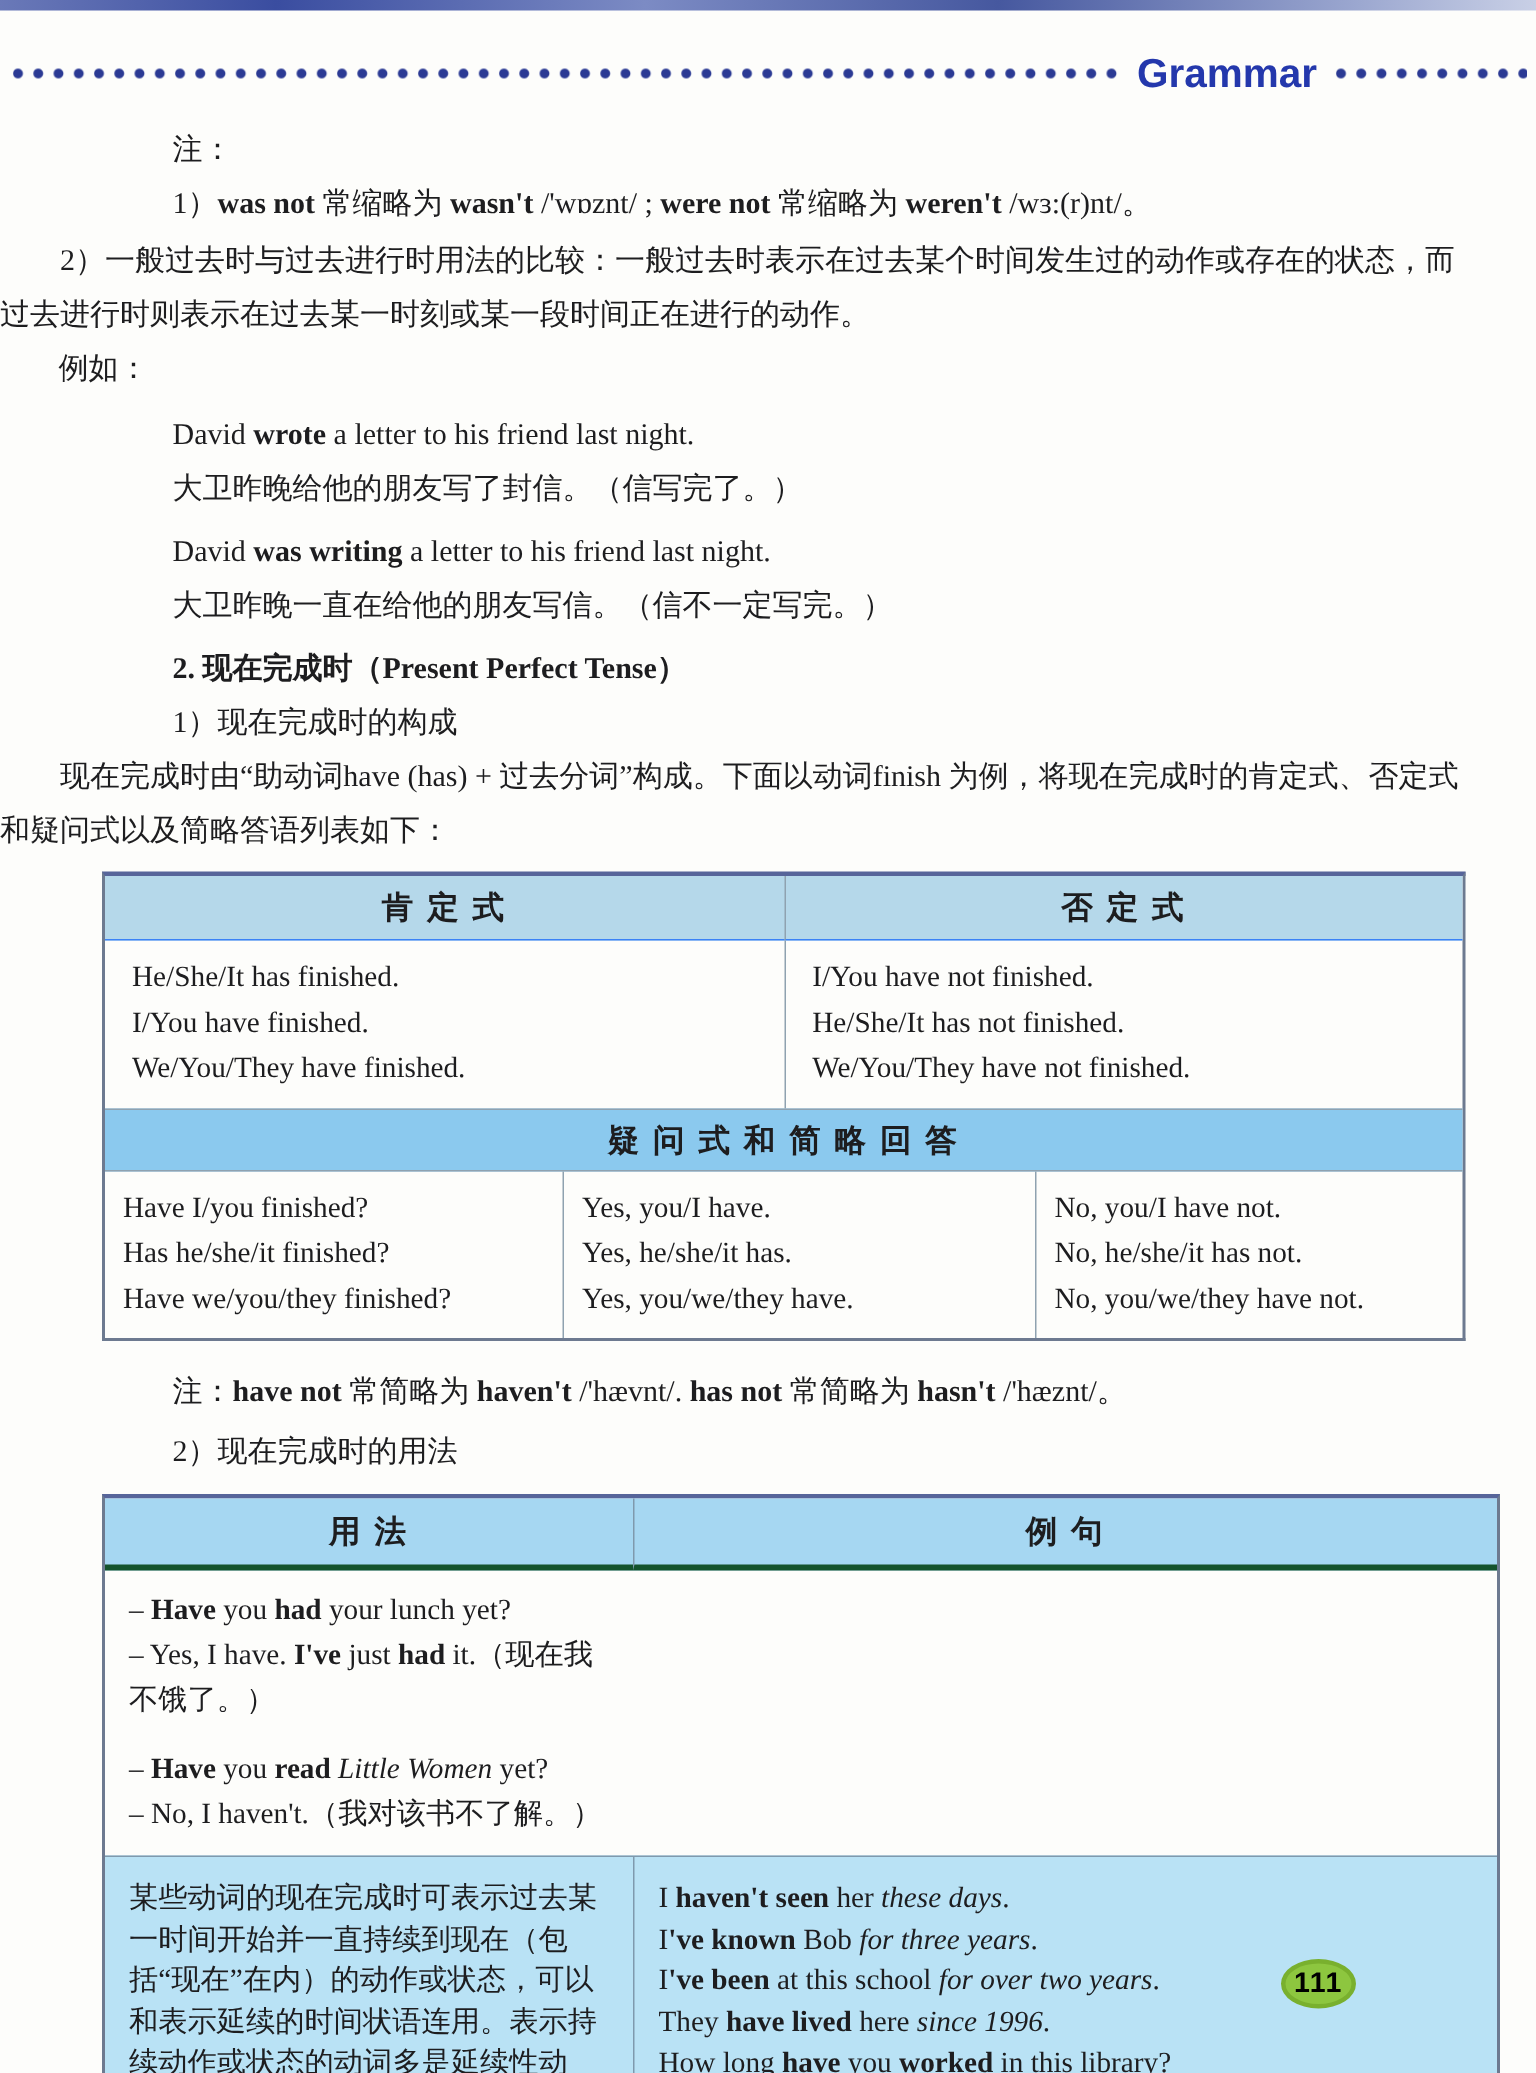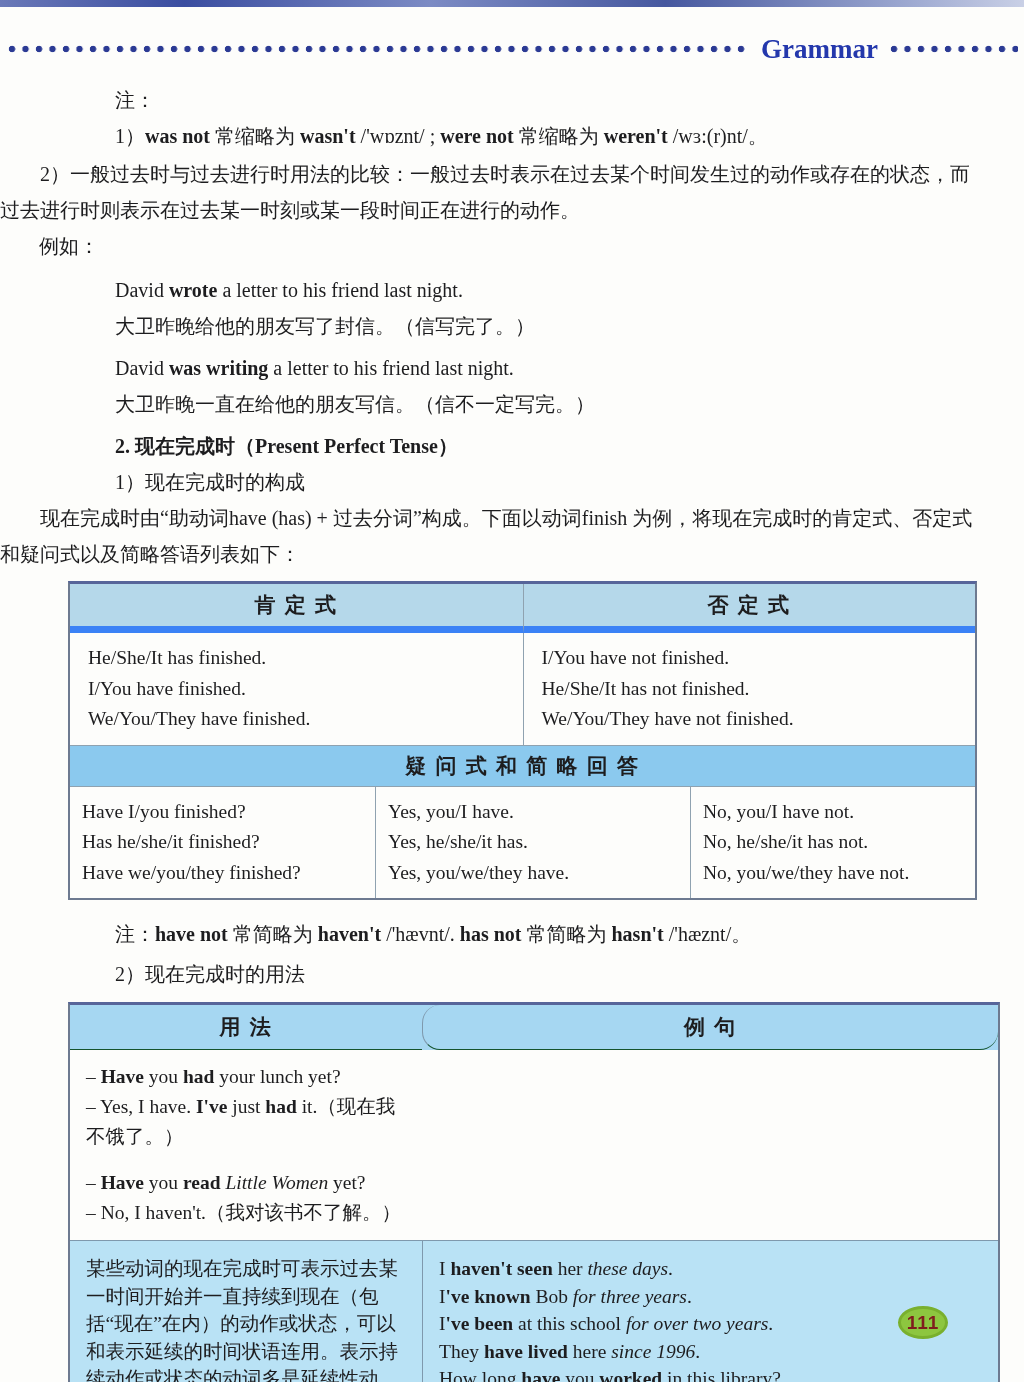--- a/index.html
+++ b/index.html
@@ -19,42 +19,42 @@
     display:flex; align-items:center; gap:12px;
   }
   .dots {
     height:8px; align-self:center;
     background-image:radial-gradient(circle at 4px 4px, #2b3a94 2.9px, rgba(43,58,148,0) 3.6px);
     background-size:13.5px 8px; background-repeat:repeat-x;
   }
   .dots-left { flex:1; }
   .dots-right { width:128px; }
   .grammar-label {
-    font-family:Liberation Serif, serif;
+    font-family:Liberation Sans, sans-serif;
     font-weight:bold; font-size:27px; color:#2438ac; line-height:22px;
   }
   .content { position:absolute; top:82px; left:0; right:0; }
   p { margin:0; font-size:20px; line-height:36px; }
   .ind  { padding-left:115px; padding-right:40px; }
   .para {  padding-right:42px; text-indent:40px; }
   .flush{ padding-left:39px;  padding-right:42px; }
   .bold { font-weight:bold; }
   .b { font-weight:bold; }
   .i { font-style:italic; }
 
   
   .tbl1 {
     margin:9px 0 0 68px; width:909px;
     border:2px solid #6d7a90; border-top:3px solid #57659a;
     font-size:19.5px; background:#fdfdfb;
   }
   .t1-head { display:grid; grid-template-columns:1fr 1fr; background:#b5d8ea; }
   .t1-head > div {
     padding:7px 0; text-align:center; font-weight:bold; font-size:21px;
-    letter-spacing:2px; border-bottom:7px solid #3b82f6;
+    letter-spacing:2px; border-bottom:1px solid #3b82f6;
   }
   .t1-head > div + div { border-left:1px solid #8fa2b0; }
   .t1-body { display:grid; grid-template-columns:1fr 1fr; }
   .t1-body > div { padding:10px 18px; line-height:30.5px; }
   .t1-body > div + div { border-left:1px solid #8fa2b0; }
   .q-head {
     background:#8bc9ee; text-align:center; font-weight:bold; font-size:21px;
     letter-spacing:2px; padding:6px 0;
     border-top:1px solid #8fa2b0; border-bottom:1px solid #8fa2b0;
   }
@@ -63,36 +63,36 @@
   .q-body > div + div { border-left:1px solid #8fa2b0; }
 
   .tbl2 {
     margin:10px 0 0 68px; width:932px;
     border:2px solid #6d7a90; border-top:3px solid #57659a;
     font-size:19.5px; background:#fdfdfb;
   }
   .t2-head { display:grid; grid-template-columns:352px 1fr; background:#a6d7f2; }
   .t2-head > div {
     padding:8px 0; text-align:center; font-weight:bold; font-size:21px;
-    letter-spacing:2px; border-bottom:1px solid #14532d;
-  }
-  .t2-head > div + div { border-left:1px solid #7f99ad;border-radius:18px; }
+    letter-spacing:2px; border-bottom:4px solid #14532d;
+  }
+  .t2-head > div + div { border-left:1px solid #7f99ad; }
   .t2-row { display:grid; grid-template-columns:352px 1fr; }
   .t2-row > div { padding:12px 16px; line-height:30px; }
   .t2-row > div + div { border-left:1px solid #7f99ad; }
   .t2-row.highlight { background:#b9e2f5; border-top:1px solid #7f99ad; }
   .t2-row.highlight > div { line-height:27.5px; padding-top:14px; padding-bottom:14px; }
   .ex-group + .ex-group { margin-top:16px; }
   .ex-line { display:block; }
 
   .page-badge {
-    position:absolute; left:898px; top:1306px; width:50px; height:33px;
+    position:absolute; left:854px; top:1306px; width:50px; height:33px;
     background:#8dc63f; border:3px solid #79b02e; border-radius:50%;
     display:flex; align-items:center; justify-content:center;
-    color:#7f1d1d; font-family:"Liberation Sans","DejaVu Sans",sans-serif;
+    color:#000000; font-family:"Liberation Sans","DejaVu Sans",sans-serif;
     font-weight:bold; font-size:19px; letter-spacing:1px;
   }
   .mt8  { margin-top:8px; }
   .mt6  { margin-top:6px; }
   .mt2  { margin-top:2px; }
   .mt28 { margin-top:16px; }
   .mt4  { margin-top:4px; }
 </style>
 </head>
 <body>

